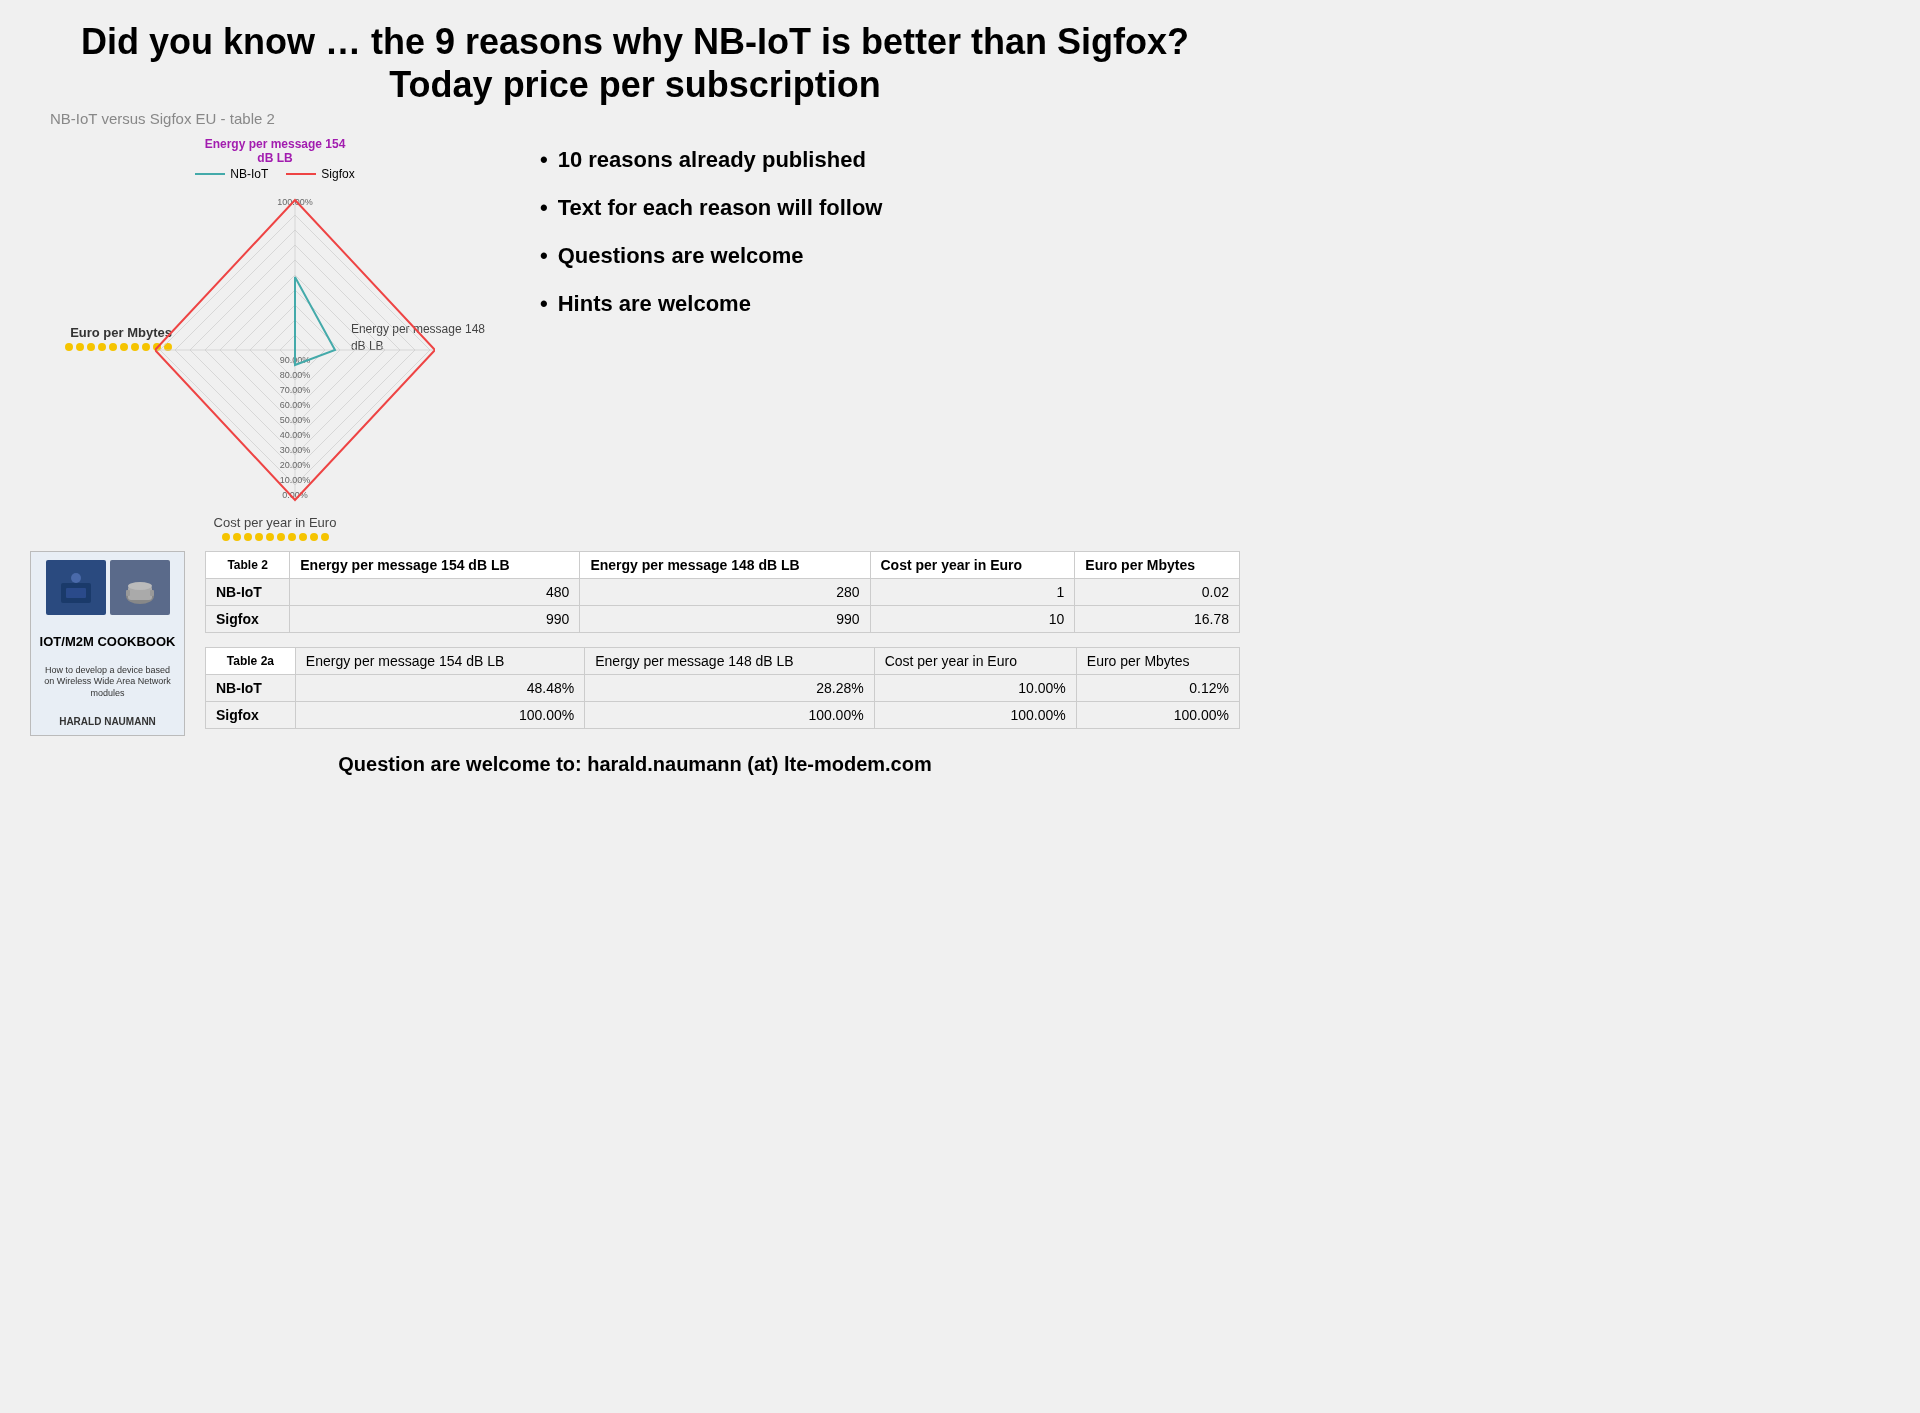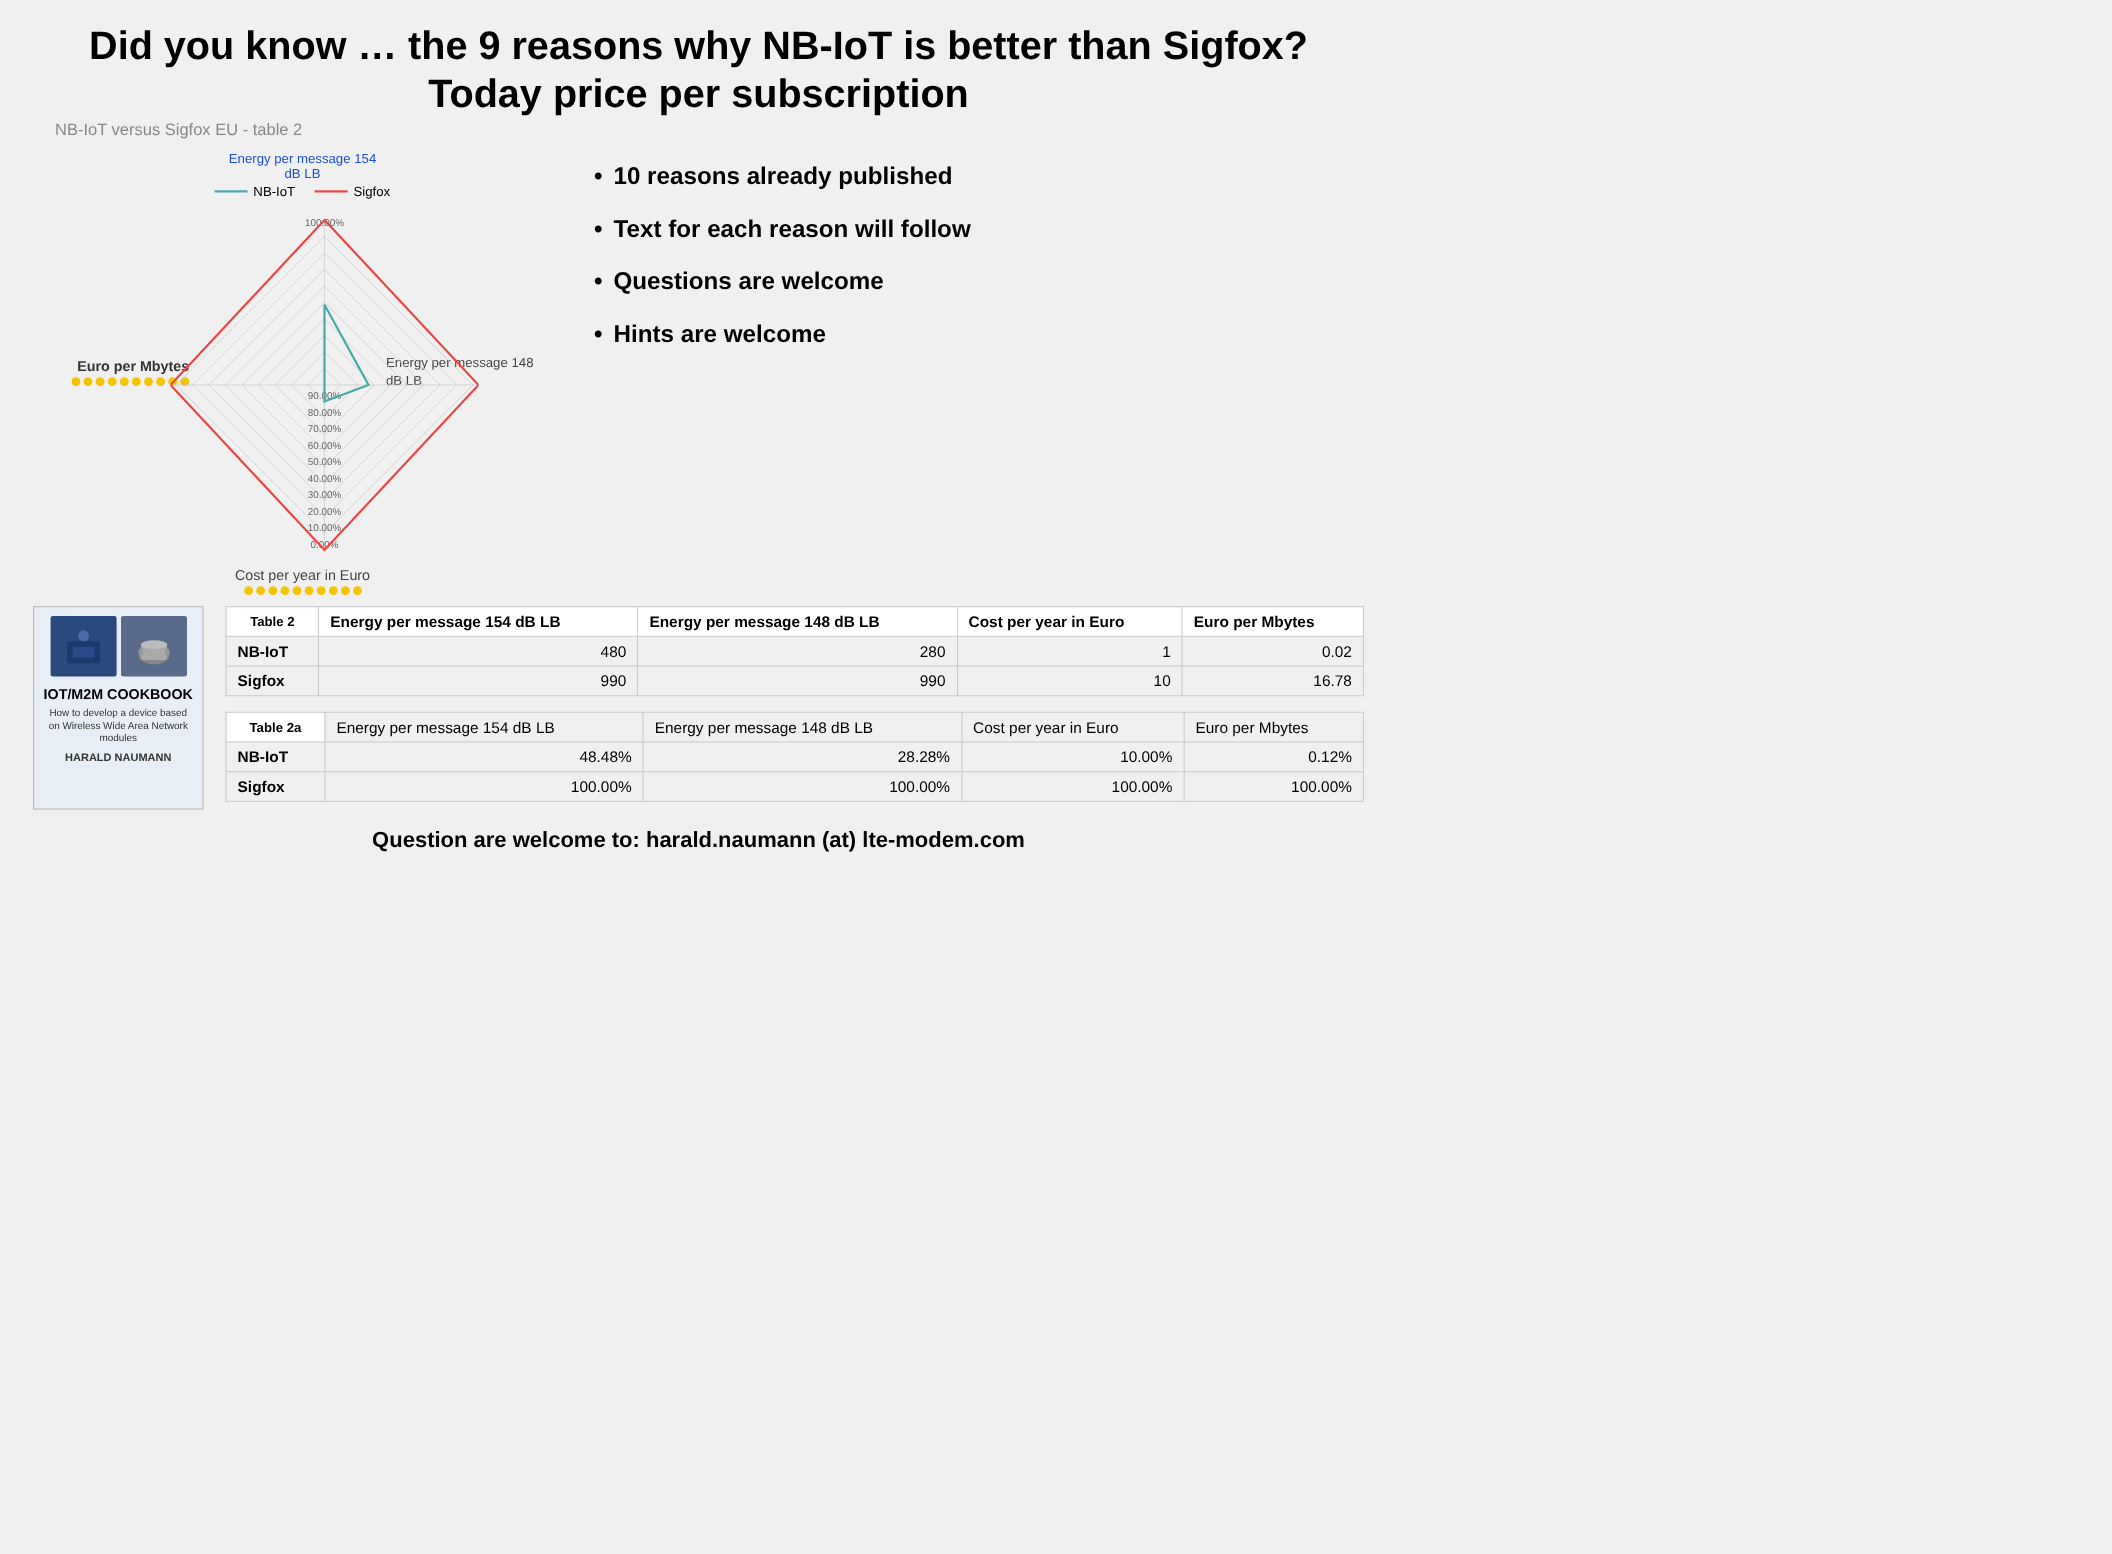--- a/index.html
+++ b/index.html
@@ -82,20 +82,21 @@
     .book-cover {
       width: 155px;
       flex-shrink: 0;
       border: 1px solid #bbb;
       background: #e8eef5;
       display: flex;
       flex-direction: column;
       align-items: center;
       padding: 8px;
       min-height: 185px;
+      justify-content: space-between;
     }
     .book-images {
       display: flex;
       gap: 4px;
       margin-bottom: 8px;
     }
     .book-img-placeholder {
       width: 60px;
       height: 55px;
       background: #2a4a7f;
@@ -183,21 +184,21 @@
 <body>
 
 <h1 class="main-title">Did you know … the 9 reasons why NB-IoT is better than Sigfox? Today price per subscription</h1>
 
 <p class="subtitle">NB-IoT versus Sigfox EU - table 2</p>
 
 <div class="content-row">
 
   <div class="left-col">
 
-    <div style="text-align:center;font-size:12px;color:#1d4ed8;margin-bottom:2px;">
+    <div style="text-align:center;font-size:12px;color:#a21caf;margin-bottom:2px;font-weight:bold;">
       <span>Energy per message 154</span><br>
       <span>dB LB</span>
     </div>
 
     <div class="legend-row">
       <div class="legend-item">
         <span style="width:30px;height:2px;background:#4aa;display:inline-block;vertical-align:middle;"></span>
         <span>NB-IoT</span>
       </div>
       <div class="legend-item">

